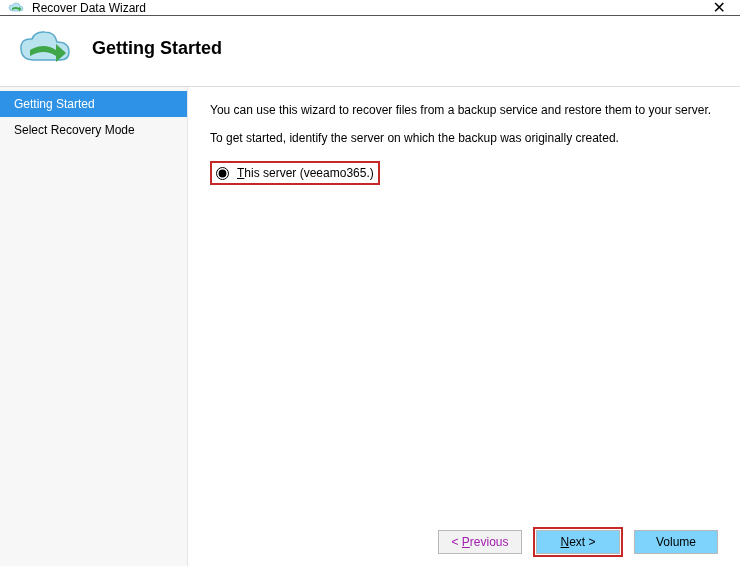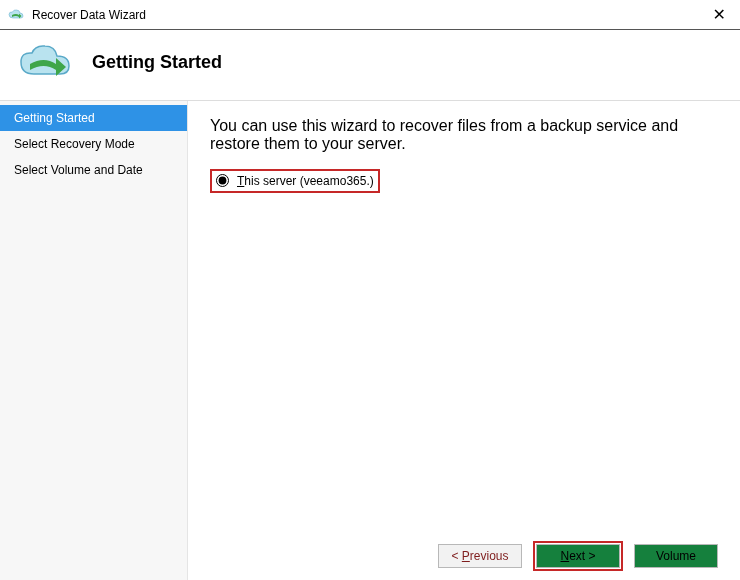--- a/index.html
+++ b/index.html
@@ -8,21 +8,21 @@
     font-size: 12px;
     background: #fff;
     width: 740px;
     height: 580px;
     overflow: hidden;
     color: #000;
   }
   .titlebar {
     display: flex;
     align-items: center;
-    height: 30px;
+    height: 16px;
     padding: 0 8px;
     border-bottom: 1px solid #555;
   }
   .titlebar .app-icon {
     width: 16px; height: 16px; margin-right: 8px;
     display:flex; align-items:center; justify-content:center;
   }
   .titlebar .title { flex: 1; font-size: 12px; }
   .titlebar .close { font-size: 16px; padding: 0 6px; cursor: pointer; line-height: 1; }
   .header {
@@ -56,25 +56,25 @@
     background: #2e92e6;
     color: #fff;
   }
   .main {
     flex: 1;
     display: flex;
     flex-direction: column;
     padding: 16px 22px 12px 22px;
     position: relative;
   }
-  .main p { font-size: 16px; margin-bottom: 14px; }
+  .main p { font-size: 12px; margin-bottom: 14px; }
   .radio-group { margin-top: 2px; }
   .radio-row {
     display: flex;
-    align-items: flex-start;
+    align-items: center;
     padding: 3px 4px;
     font-size: 12px;
     cursor: pointer;
     border: 2px solid transparent;
     width: fit-content;
   }
   .radio-row.highlight {
     border: 2px solid #c62828;
   }
   .radio-row input[type=radio] {
@@ -88,26 +88,26 @@
     right: 22px;
     display: flex;
     gap: 14px;
     align-items: center;
   }
   .btn {
     min-width: 84px;
     height: 24px;
     font-size: 12px;
     border: 1px solid #b8b8b8;
-    background: #15803d;
+    background: #7dd3fc;
     cursor: pointer;
     padding: 0 12px;
   }
   .btn.disabled {
-    color: #7f1d1d;
+    color: #a21caf;
     background: #f2f2f2;
     cursor: default;
   }
   .btn.highlight {
     outline: 2px solid #c62828;
     outline-offset: 1px;
   }
   .btn u { text-decoration: underline; }
 </style>
 </head>
@@ -131,25 +131,25 @@
       <path d="M12 22 Q26 14 38 22 L38 16 L48 25 L38 34 L38 28 Q26 20 12 28 Z" fill="#3fa64a"></path>
     </svg>
   </span>
   <h1>Getting Started</h1>
 </div>
 
 <div class="body">
   <div class="sidebar" id="sidebar">
       <div class="sidebar-item active">Getting Started</div>
       <div class="sidebar-item">Select Recovery Mode</div>
-      <div class="sidebar-item">Select Volume and Date</div>
     </div>
 
   <div class="main">
     <p>You can use this wizard to recover files from a backup service and restore them to your server.</p>
+    <p>To get started, identify the server on which the backup was originally created.</p>
 
     <div class="radio-group" id="radio-group">
         <label class="radio-row highlight">
           <input type="radio" name="srv" checked="" style="">
           <span class="radio-label"><u>T</u>his server (veeamo365.)</span>
         </label>
       </div>
 
     <div class="footer" id="footer">
         <button class="btn disabled">&lt; <u>P</u>revious</button>

